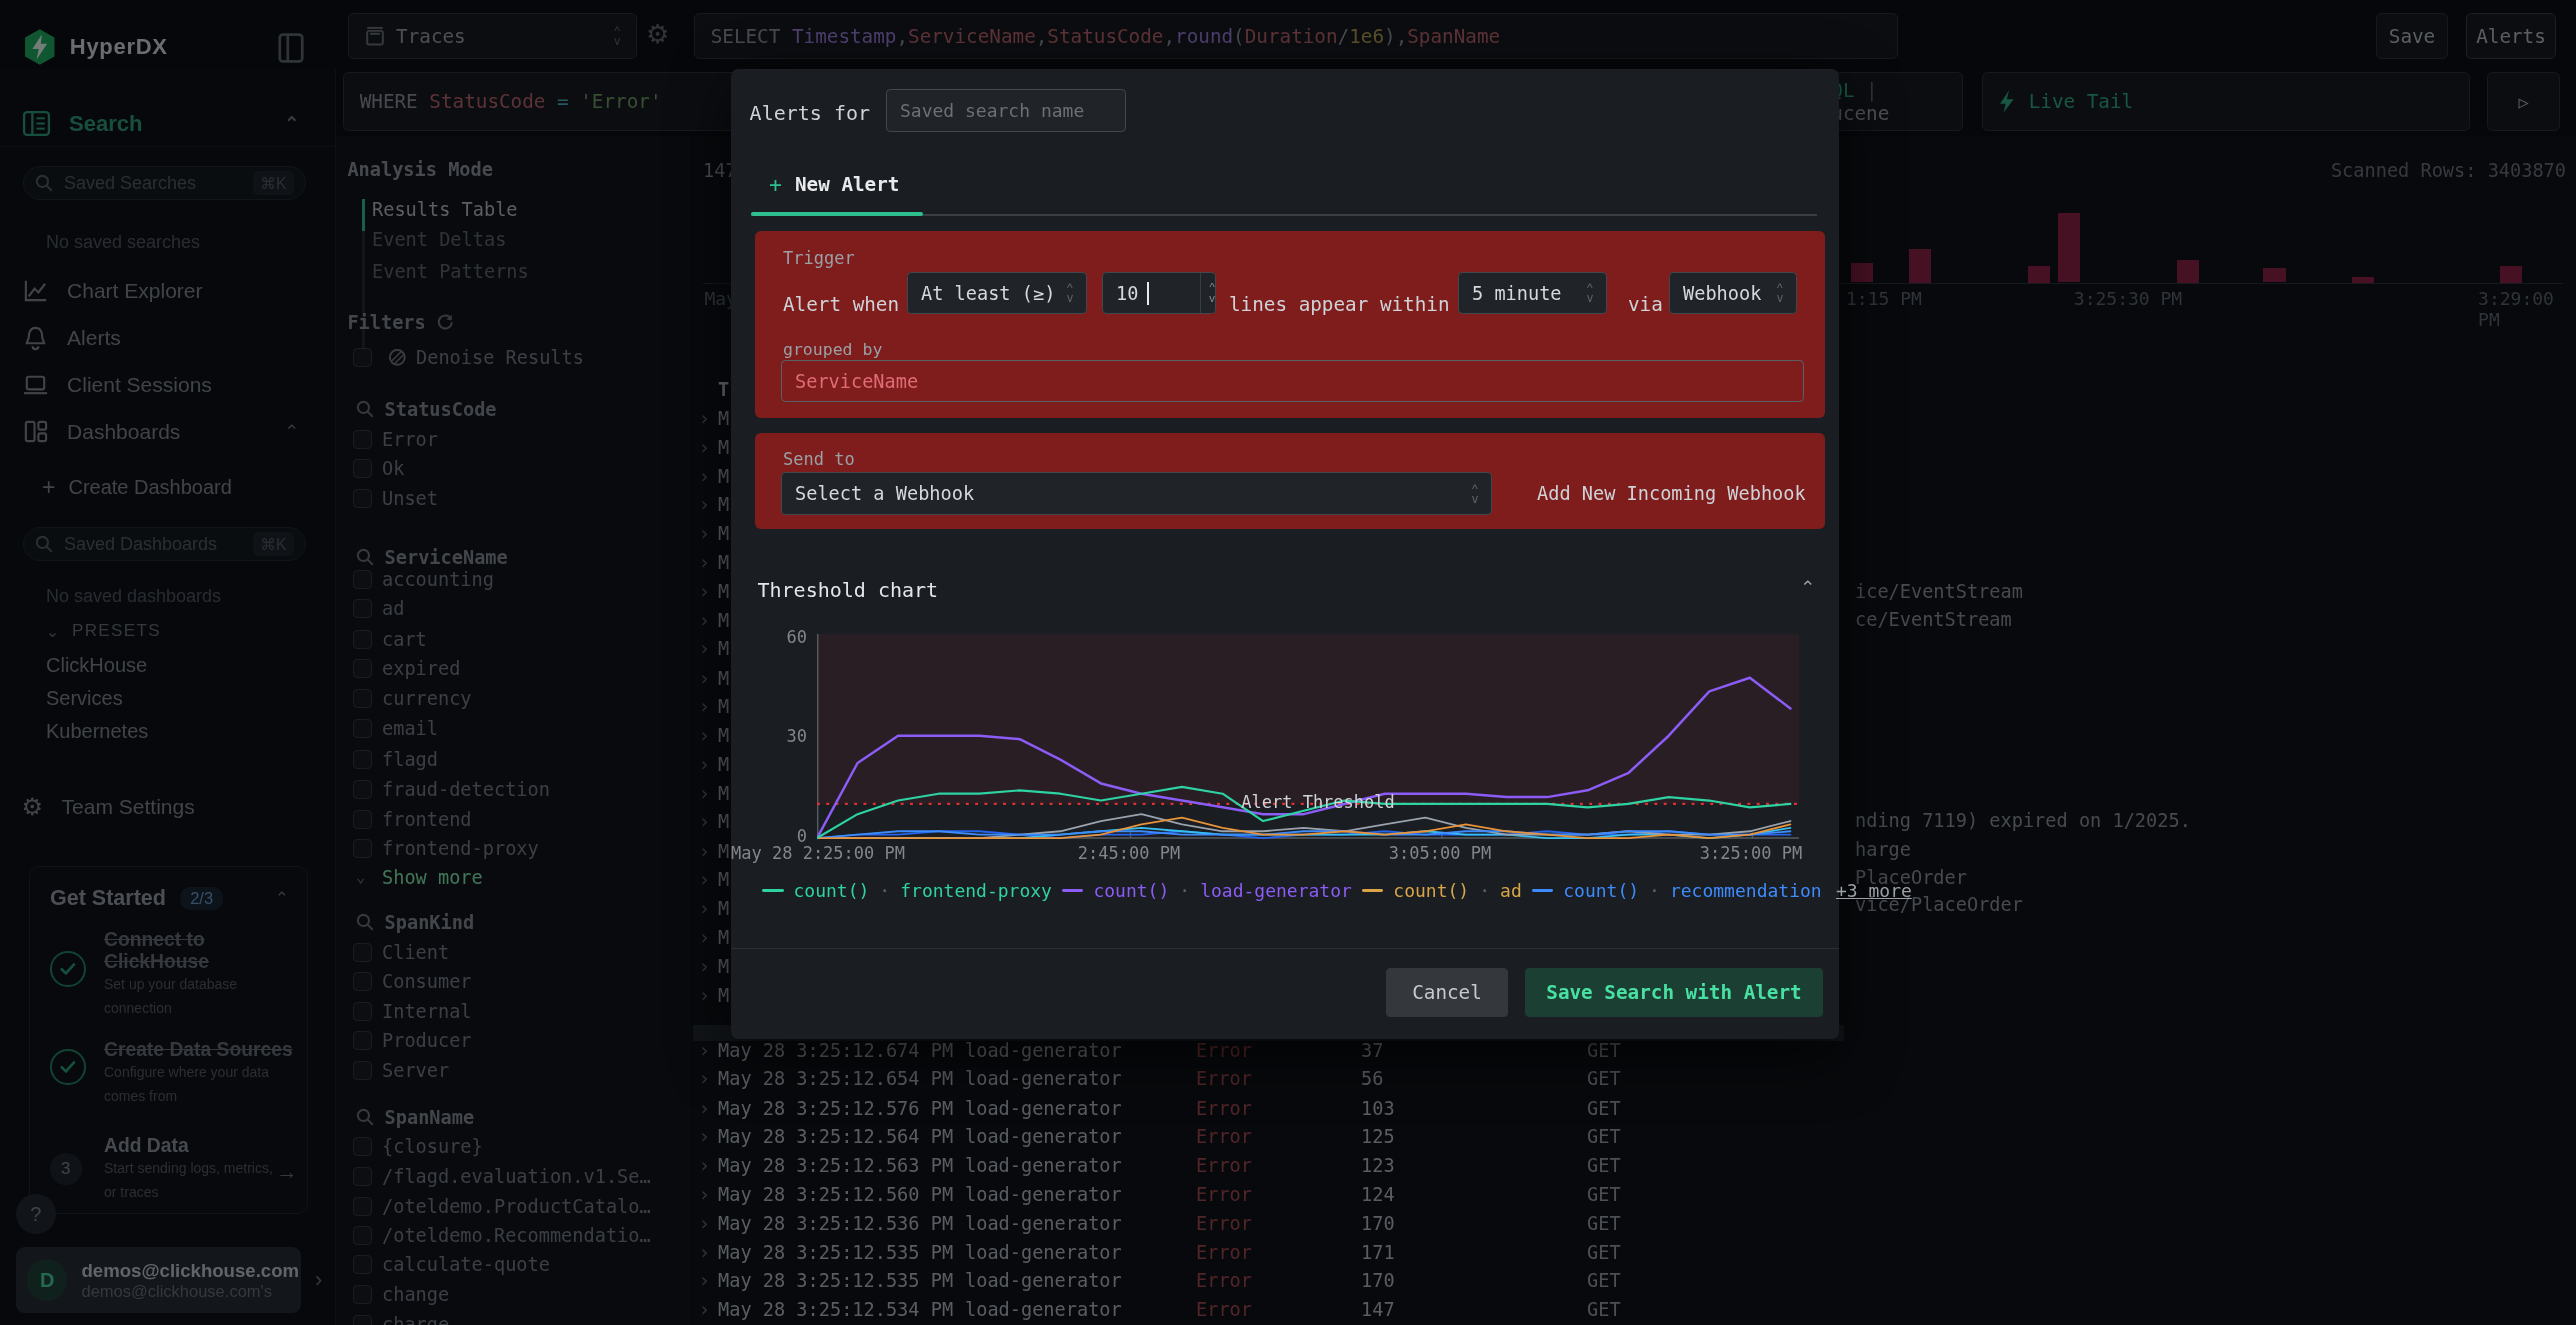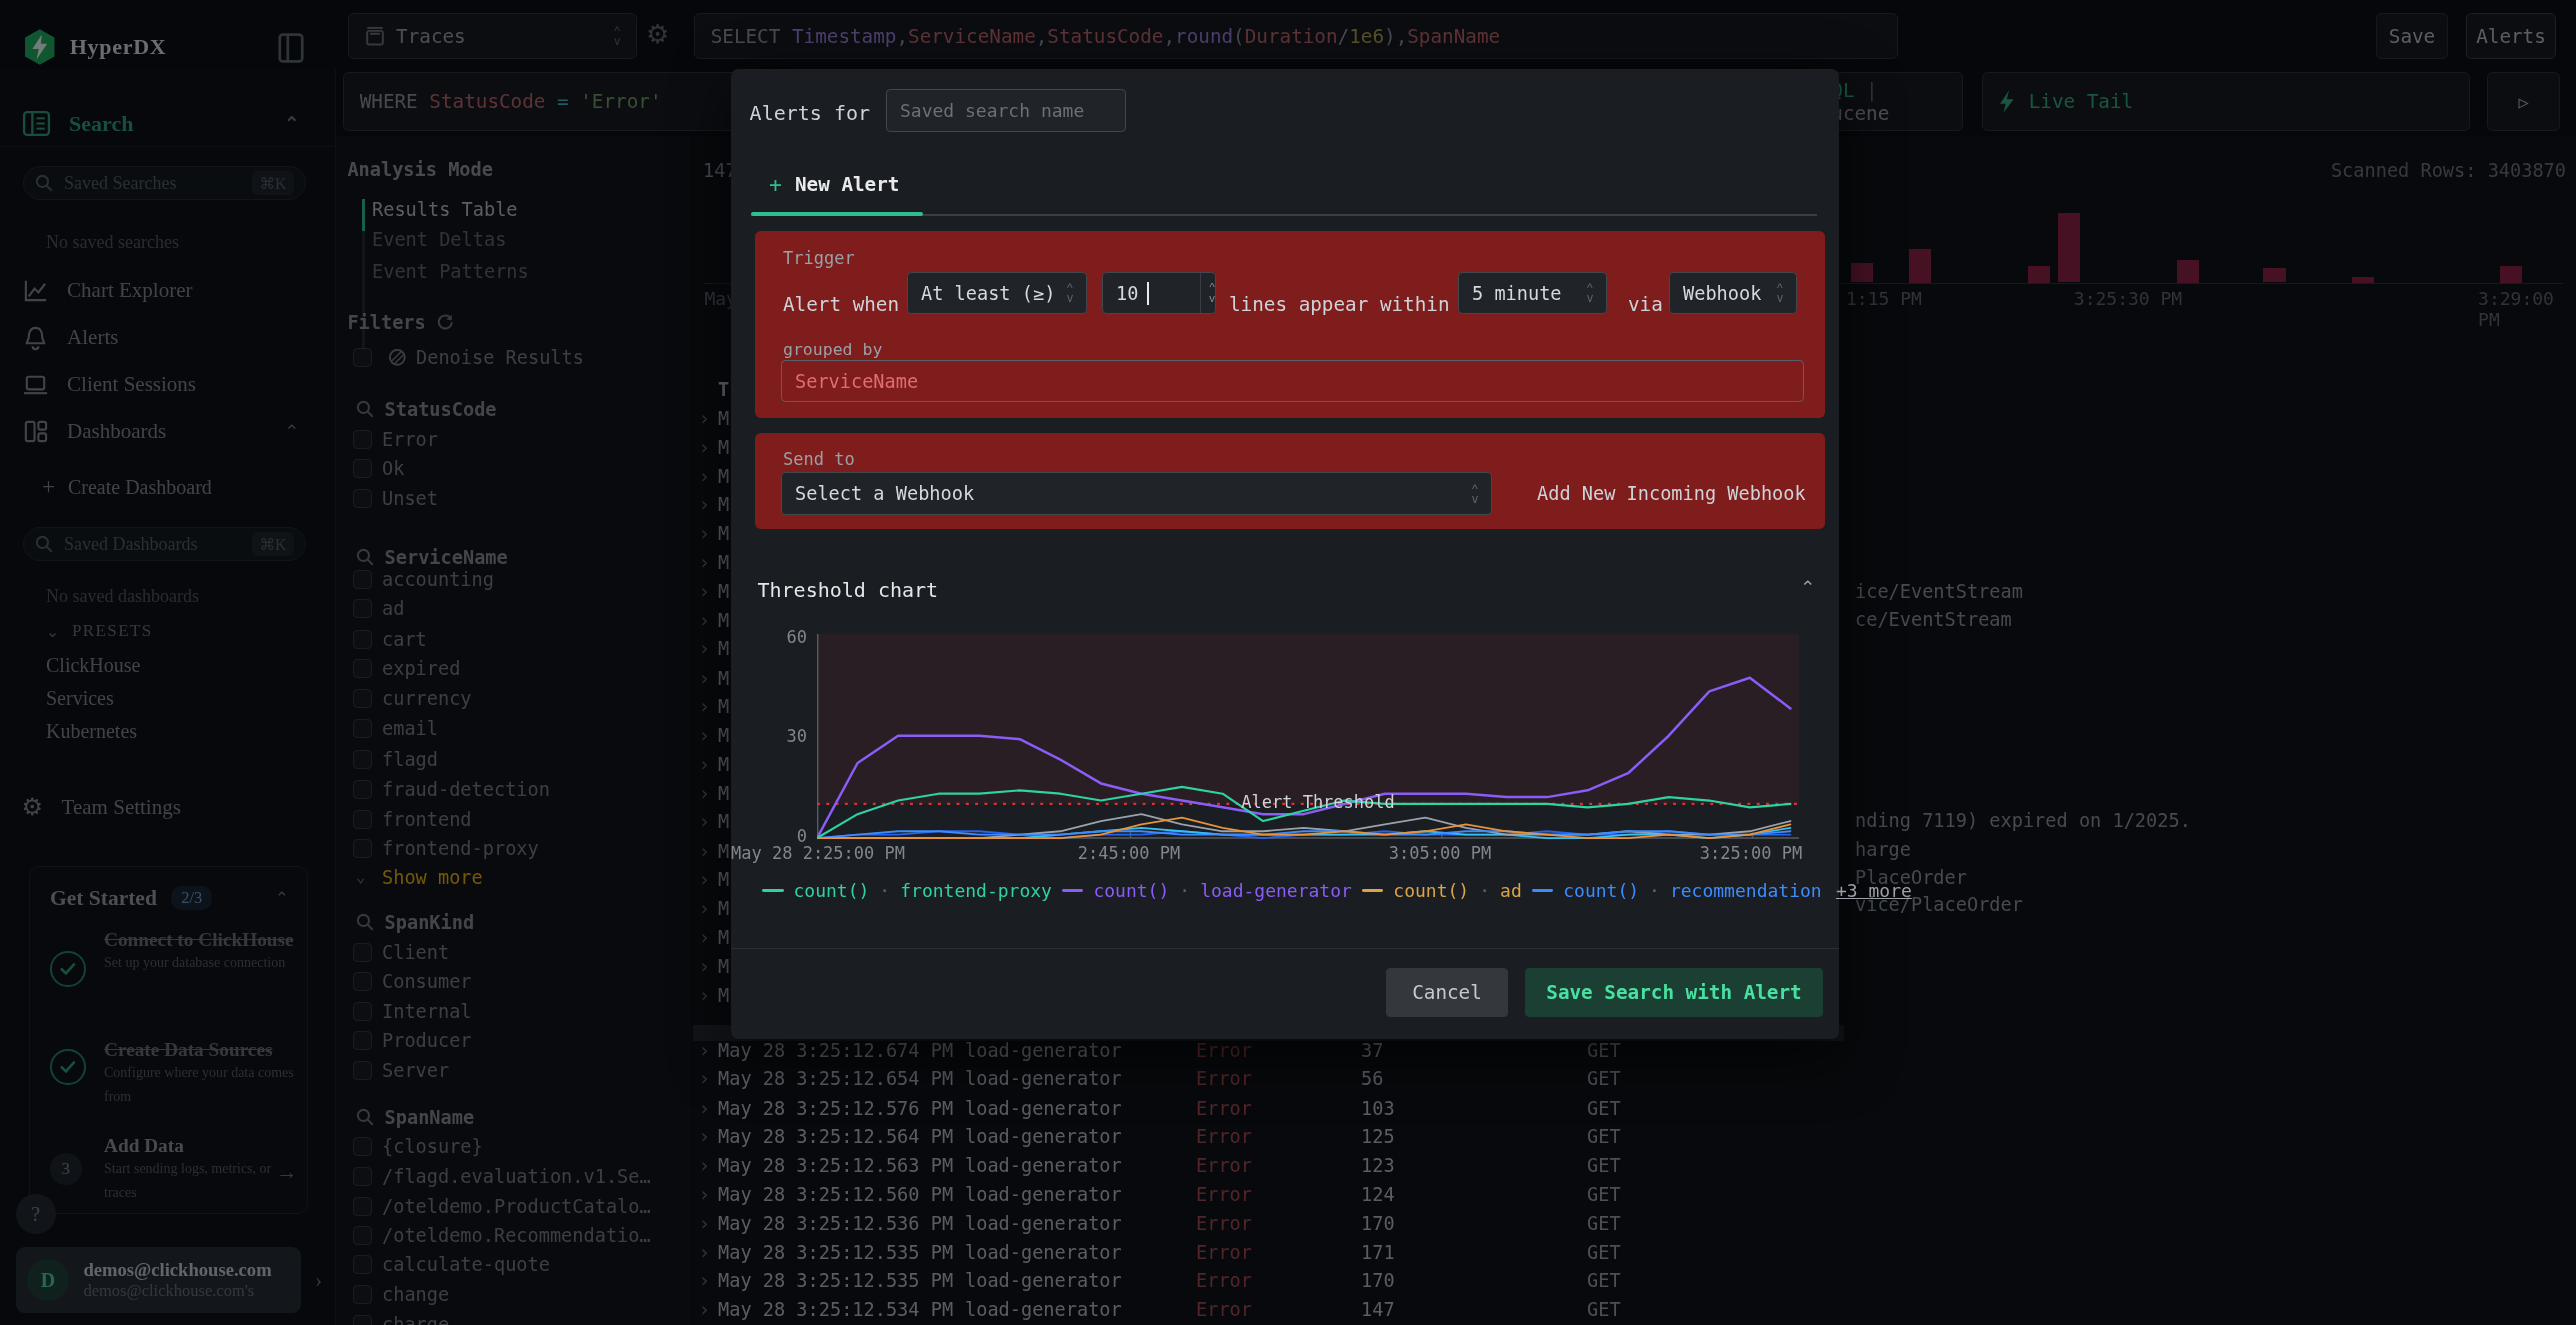--- a/index.html
+++ b/index.html
@@ -1,19 +1,19 @@
 <!DOCTYPE html>
 <html style="font-size:11.4px"><head>
 <meta charset="utf-8">
 <style>
   html,body{margin:0;padding:0;background:#07090a;}
   body{width:2576px;height:1325px;position:relative;overflow:hidden;
        font-family:"DejaVu Sans Mono",monospace;color:#aab0b6;
        -webkit-font-smoothing:antialiased;}
-  .sans{font-family:Liberation Serif, serif;}
+  .sans{font-family:Liberation Sans, sans-serif;}
   .a{position:absolute;}
   .flex{display:flex;align-items:center;}
   svg{display:block;}
 
   
   #topbar{position:absolute;left:0;top:0;width:2576px;height:136px;background:#08090b;}
   .box{position:absolute;background:#131619;border:1.4px solid #2b2f34;border-radius:5.7px;
        box-sizing:border-box;display:flex;align-items:center;padding:0 15.7px;
        font-size:19.3px;color:#9aa0a6;gap:11.4px;}
   .btn{justify-content:center;cursor:pointer;color:#b9bec4;}
@@ -372,21 +372,21 @@
   <div class="frow" style="top:673px;">
       <span class="cb"></span>
       <span class="flab">frontend</span>
     </div>
   <div class="frow" style="top:702px;">
       <span class="cb"></span>
       <span class="flab">frontend-proxy</span>
     </div>
   <div class="frow" style="top:731px;color:#6b7178;">
     <span class="a" style="left:20px;font-size:15.7px;">⌄</span>
-    <span class="flab" style="color:#eab308;">Show more</span>
+    <span class="flab" style="color:#86efac;">Show more</span>
   </div>
 
   <div class="fghead" style="left:20px;top:776px;">
     <svg width="18.6" height="18.6" viewBox="0 0 20 20">
       <circle cx="8" cy="8" r="6" fill="none" stroke="#6b7178" stroke-width="2.2"></circle>
       <line x1="12.5" y1="12.5" x2="18" y2="18" stroke="#6b7178" stroke-width="2.2"></line>
     </svg>
     <span>SpanKind</span>
   </div>
   <div class="frow" style="top:806px;">

